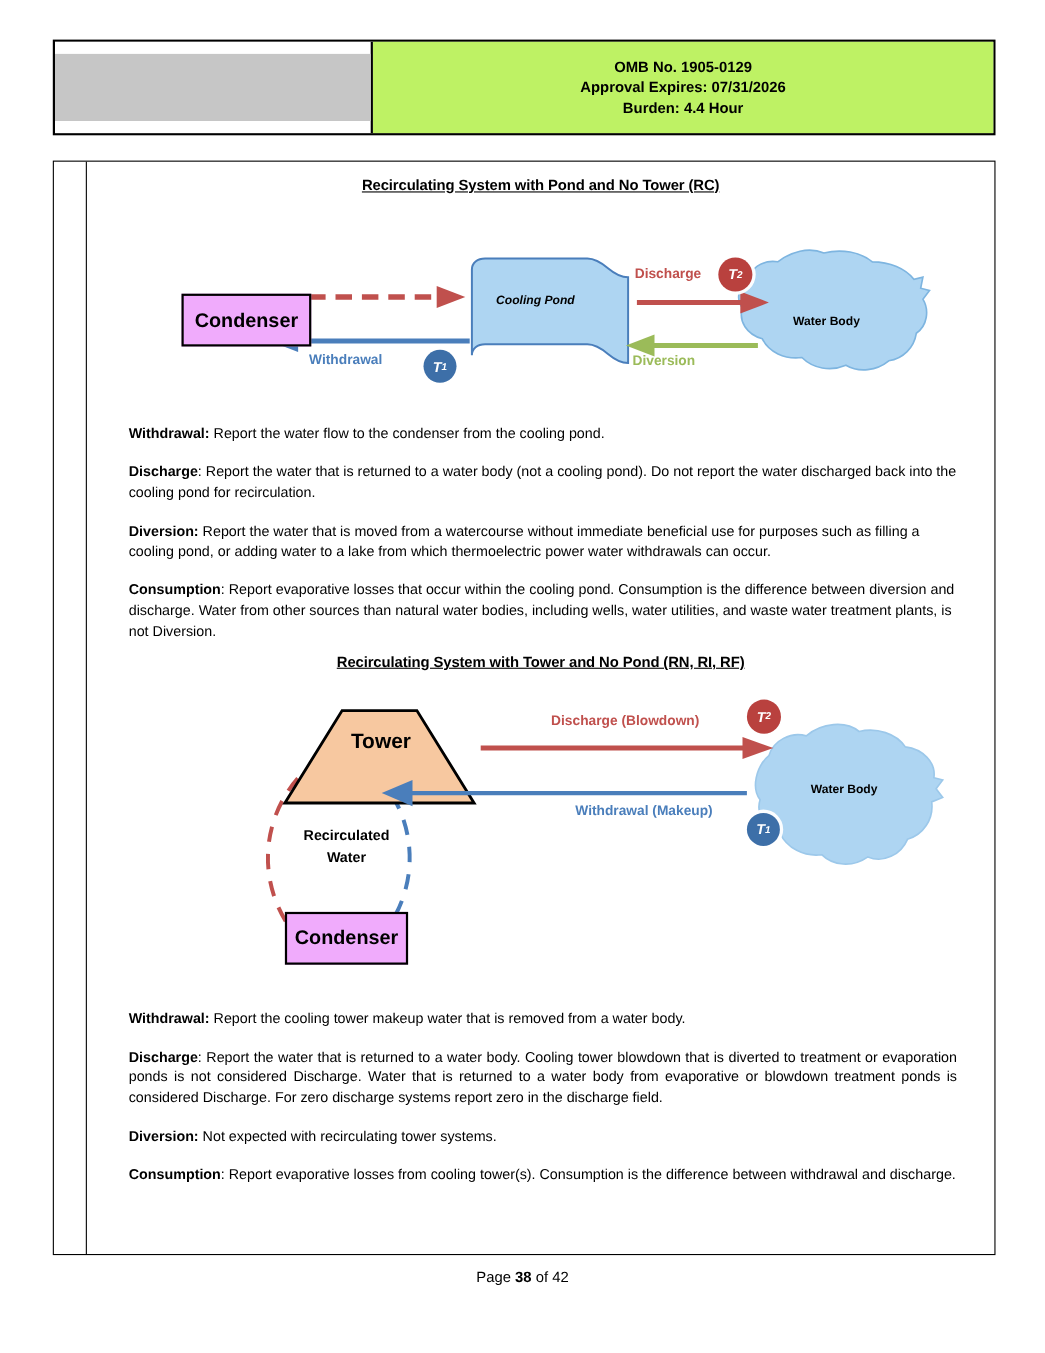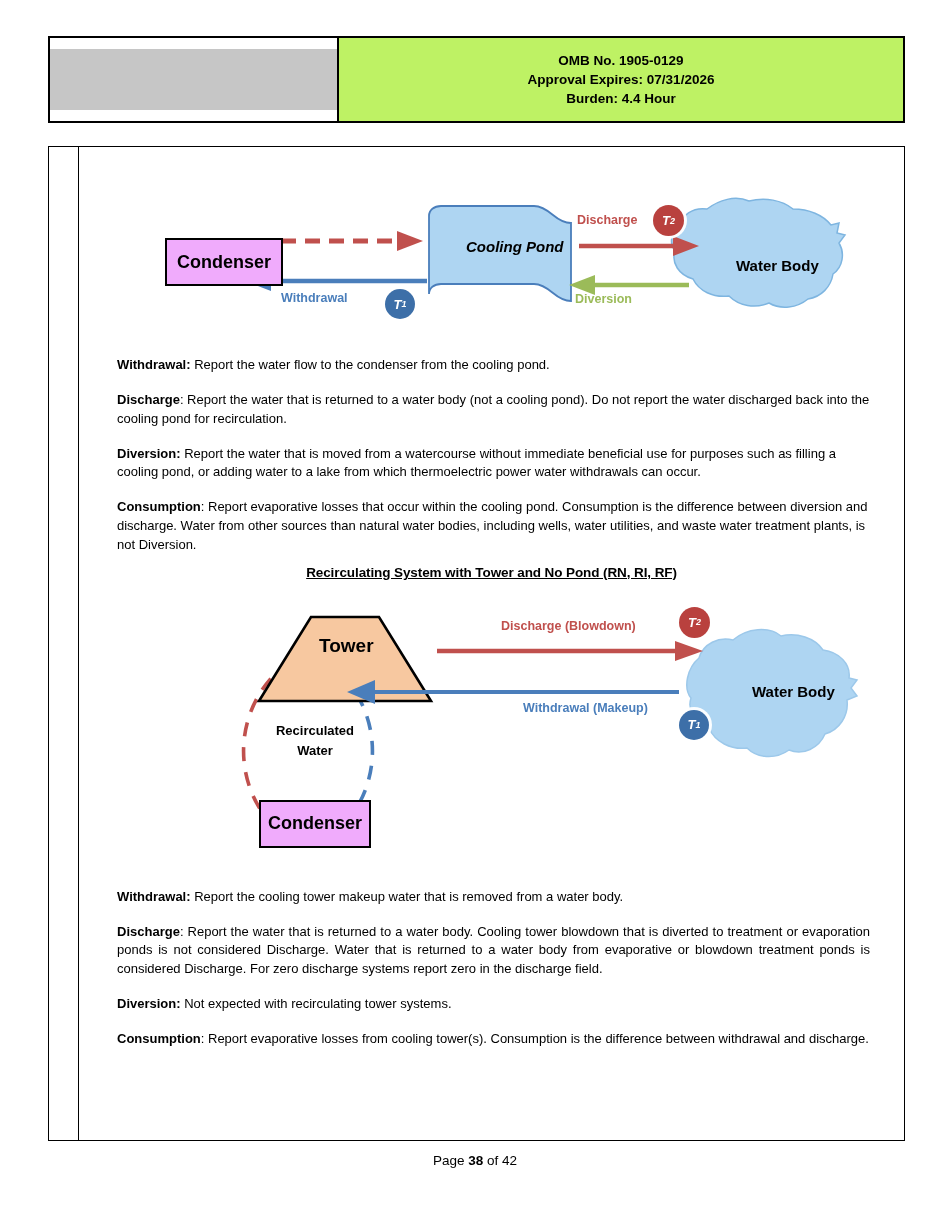--- a/index.html
+++ b/index.html
@@ -28,22 +28,22 @@
   .cbox-inner{position:absolute;left:30px;right:0;top:0;bottom:0;
               overflow:hidden;}
 
   
   .dtitle{text-align:center;font-weight:bold;font-size:13.5px;
           text-decoration:underline;letter-spacing:-0.1px;}
   .diagram{position:relative;}
   .box-label{position:absolute;border:2.4px solid #000;background:#f0abfc;
              display:flex;align-items:center;justify-content:center;
              font-weight:bold;font-size:18px;box-sizing:border-box;}
-  .pond-label,.wb-label{position:absolute;font-weight:bold;font-size:15px;
-             color:#000;white-space:nowrap;margin-left:15px;}
+  .pond-label,.wb-label{position:absolute;font-weight:bold;font-size:11px;
+             color:#000;white-space:nowrap;}
   .pond-label{font-style:italic;}
   .badge{position:absolute;border-radius:50%;display:flex;align-items:center;
          justify-content:center;color:#fff;font-style:italic;
          font-size:13px;font-weight:600;
          box-shadow:0 0 0 3px rgba(255,255,255,0.95);}
   .badge sub{font-size:9px;}
   .flow-label{position:absolute;font-weight:bold;font-size:12.5px;
               white-space:nowrap;}
 
   
@@ -68,20 +68,23 @@
       <div>Approval Expires: 07/31/2026</div>
       <div>Burden: 4.4 Hour</div>
     </div>
   </div>
 </div>
 
 <div class="cbox">
   <div class="cbox-gutter"></div>
   <div class="cbox-inner">
 
+    <div style="padding:14px 24px 0 24px;">
+      <div class="dtitle">Recirculating System with Pond and No Tower (RC)</div>
+    </div>
 
     <div class="diagram" style="height:185px;margin-top:6px;">
 
       <svg width="827" height="185" viewBox="0 0 827 185" style="position:absolute;left:0;top:0;">
 
         <path d="M 350 63 C 350 57 355 53 362 53 L 455 53 C 462 53 468 57 474 62 C 480 67 486 70 492 70 L 492 148 C 486 148 480 145 474 140 C 468 135 462 131 455 131 L 362 131 C 355 131 350 135 350 141 Z" fill="#AED5F2" stroke="#4A7EBB" stroke-width="1.8"></path>
 
         <path d="M 600 75 C 602 62 614 54 628 56 C 640 47 656 42 670 48 C 686 44 703 47 714 56
                  C 730 56 744 62 752 72 L 760 70 L 758 80 L 766 82 L 760 90 C 766 100 764 114 754 121
                  C 752 134 742 144 729 146 C 718 155 702 157 690 150 C 676 156 660 153 650 143

